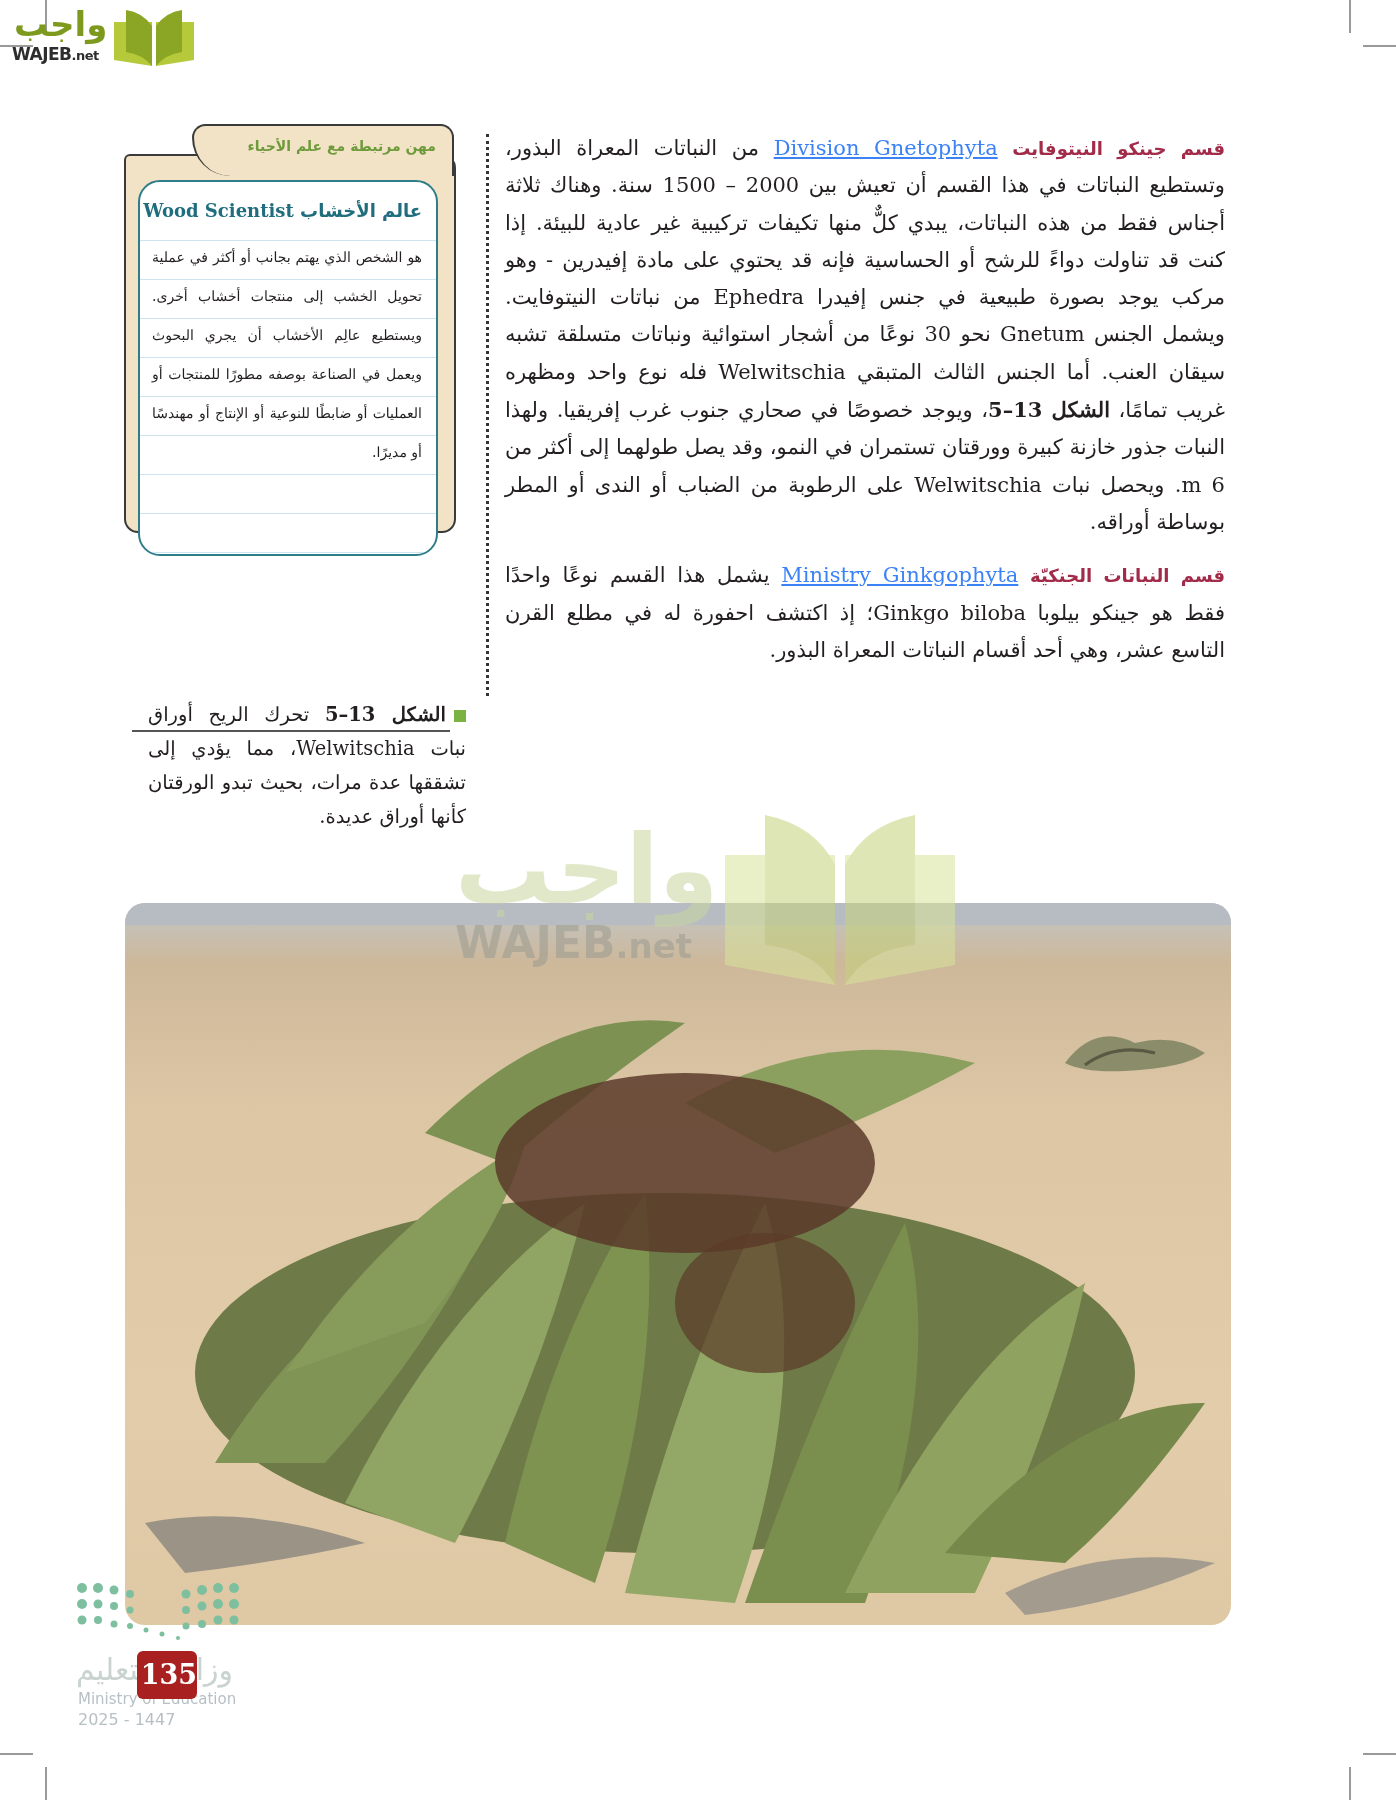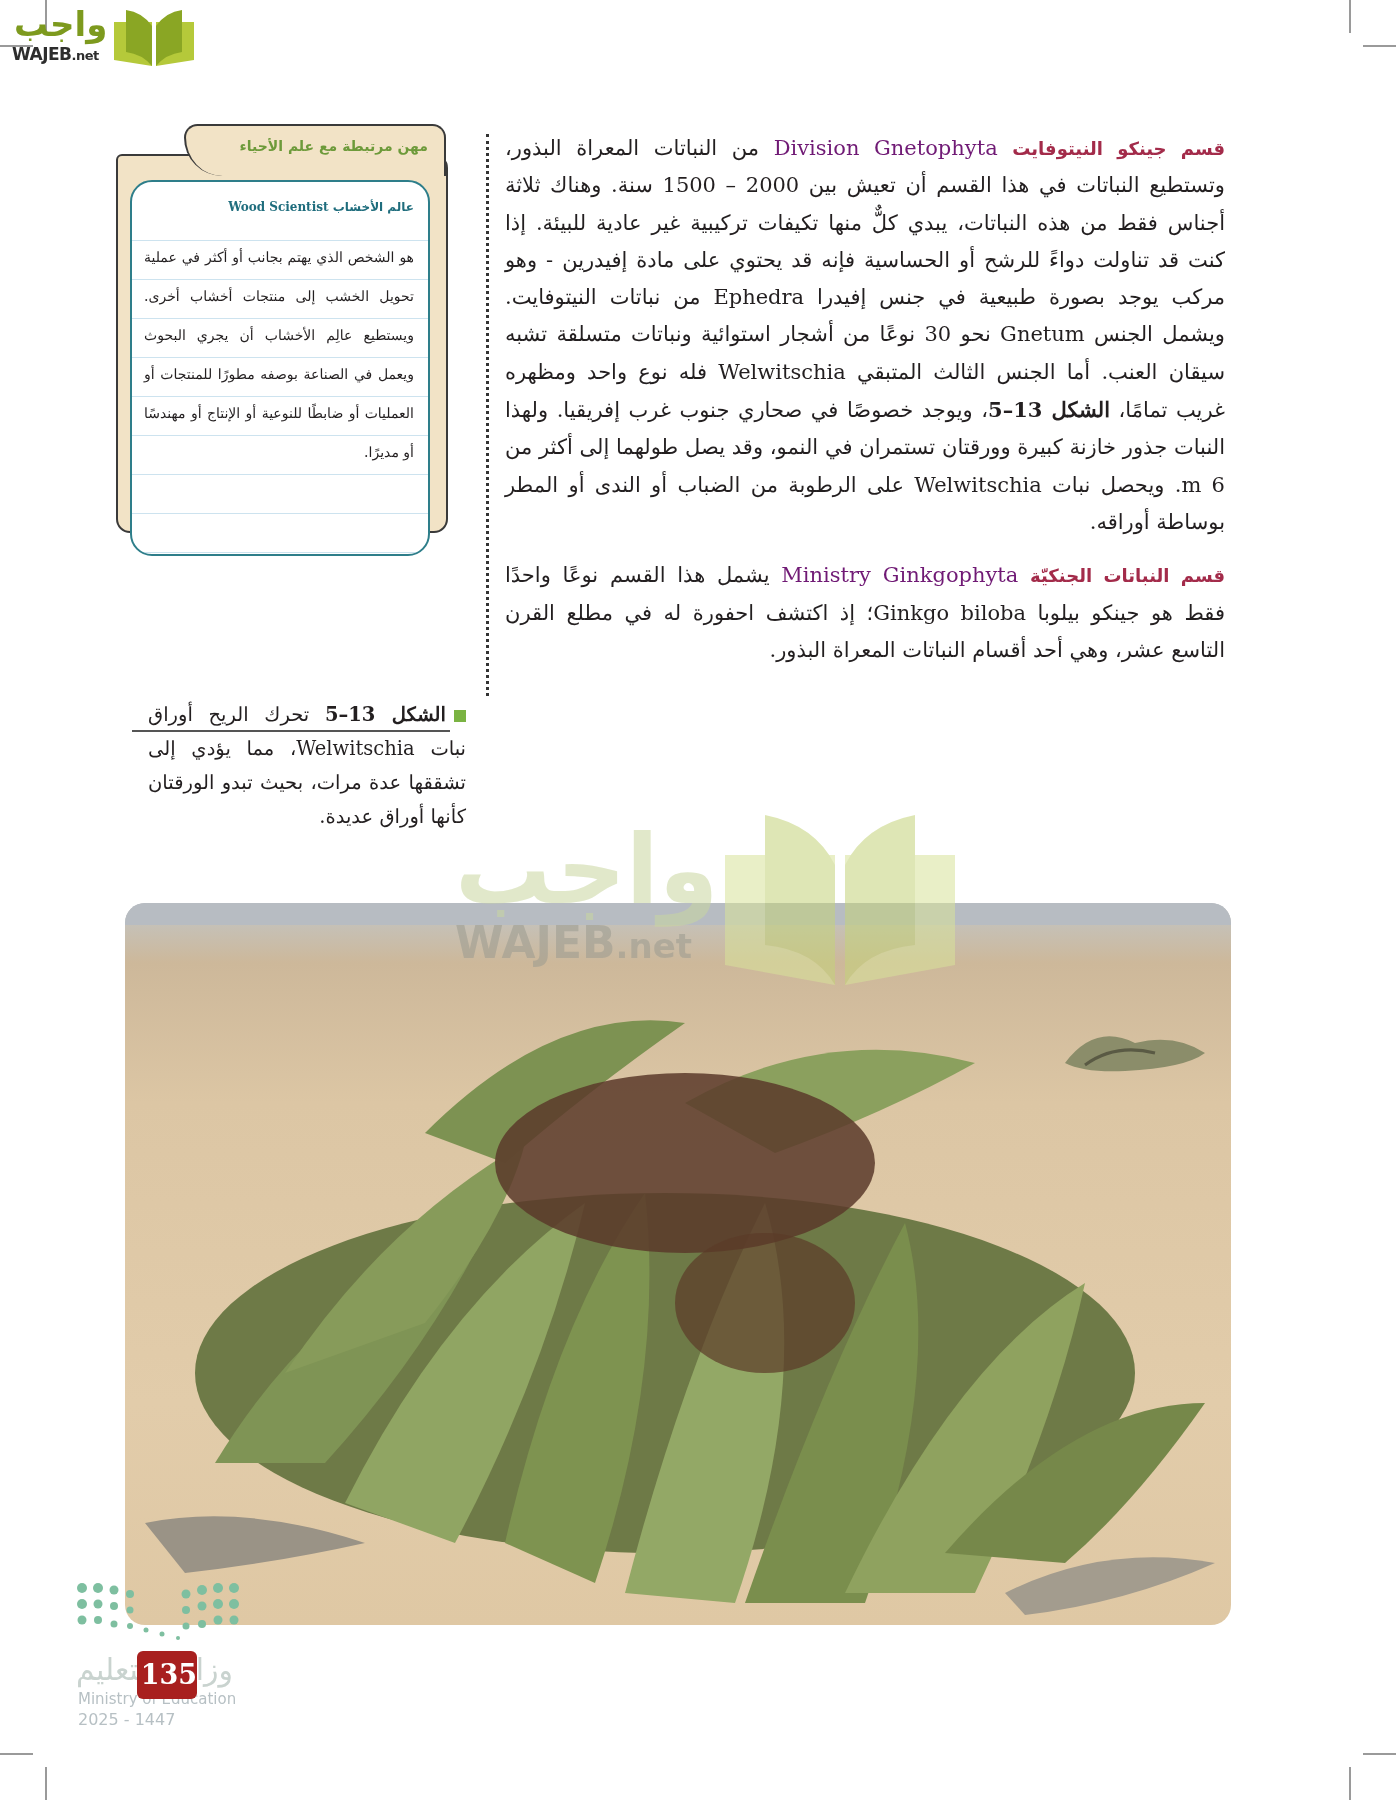--- a/index.html
+++ b/index.html
@@ -18,38 +18,38 @@
              font-size:17px; color:#2d2d2d; letter-spacing:-0.5px; }
   .logo-en small { font-size:13px; }
   .logo-book { position:absolute; left:104px; top:4px; }
 
   
   .col { position:absolute; left:505px; top:130px; width:720px; direction:rtl; text-align:justify;
          font-size:21px; line-height:37.3px; }
   .col p { margin:0; }
   .col p + p { margin-top:16px; }
   .kw-ar { color:#a32b4a; font-family:"DejaVu Sans", sans-serif; font-weight:bold; font-size:18px; }
-  .kw-en { color:#701a75; }
+  .kw-en { color:#3b82f6;text-decoration:underline; }
   .bold { font-weight:bold; }
 
   .dots { position:absolute; left:486px; top:134px; height:562px; border-left:3px dotted #333; }
 
   
-  .careers { position:absolute; left:116px; top:124px; width:266px; height:405px; }
+  .careers { position:absolute; left:124px; top:124px; width:266px; height:405px; }
   .careers-outer { position:absolute; left:0; top:30px; width:328px; height:375px; background:#f2e3c6;
                    border:2px solid #3a3a3a; border-radius:14px; border-top-left-radius:6px; }
   .careers-tab { position:absolute; left:68px; top:0; width:258px; height:50px; background:#f2e3c6;
                  border:2px solid #3a3a3a; border-bottom:none; border-radius:14px 14px 0 40px; }
   .careers-tab-label { position:absolute; right:16px; top:12px; font-family:"DejaVu Sans", sans-serif;
                        font-weight:bold; font-size:14px; color:#6d9a3a; direction:rtl; }
   .careers-inner { position:absolute; left:14px; top:56px; width:296px; height:372px; background:#fff;
                    border:2px solid #2e7e8a; border-radius:22px;
                    background-image:repeating-linear-gradient(to bottom, transparent 0, transparent 38px, #cde3ef 38px, #cde3ef 39px);
                    background-position:0 20px; }
-  .careers-title { position:absolute; right:14px; top:18px; direction:rtl; font-weight:bold; font-size:12px; color:#1f6d7d;
+  .careers-title { position:absolute; right:14px; top:18px; direction:rtl; font-weight:bold; font-size:18px; color:#1f6d7d;
                    font-family:"DejaVu Sans", sans-serif; }
   .careers-body { position:absolute; right:14px; top:56px; width:270px; direction:rtl; text-align:justify;
                   font-size:14px; line-height:39px; text-align-last:right; }
 
   
   .caption-rule { position:absolute; left:132px; top:730px; width:318px; height:2px; background:#555; }
   .caption { position:absolute; left:132px; top:698px; width:318px; direction:rtl; text-align:justify;
              font-size:19.5px; line-height:34px;margin-left:16px; }
   .caption .sq { display:inline-block; width:12px; height:12px; background:#7ab342; margin-left:8px; vertical-align:middle; }
 

